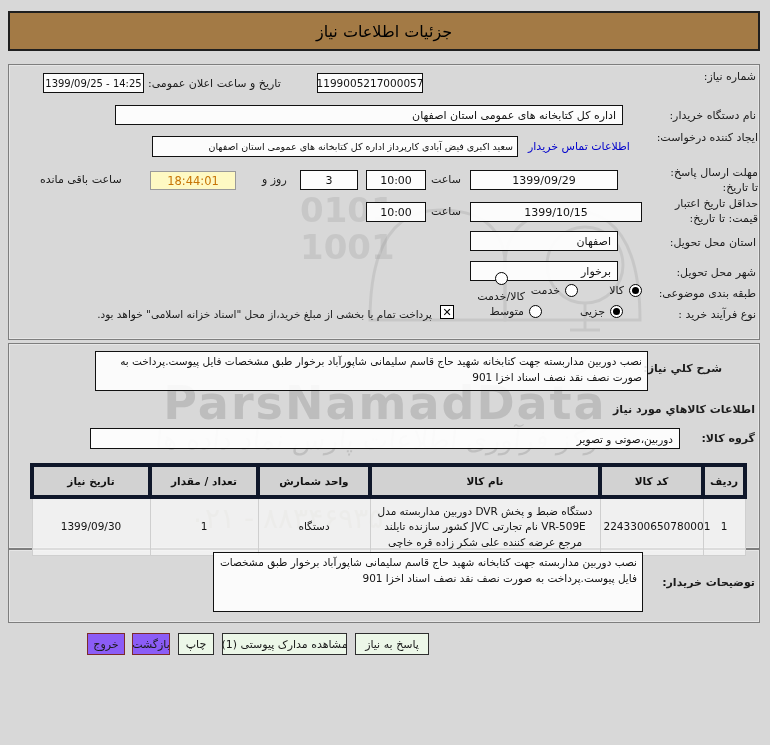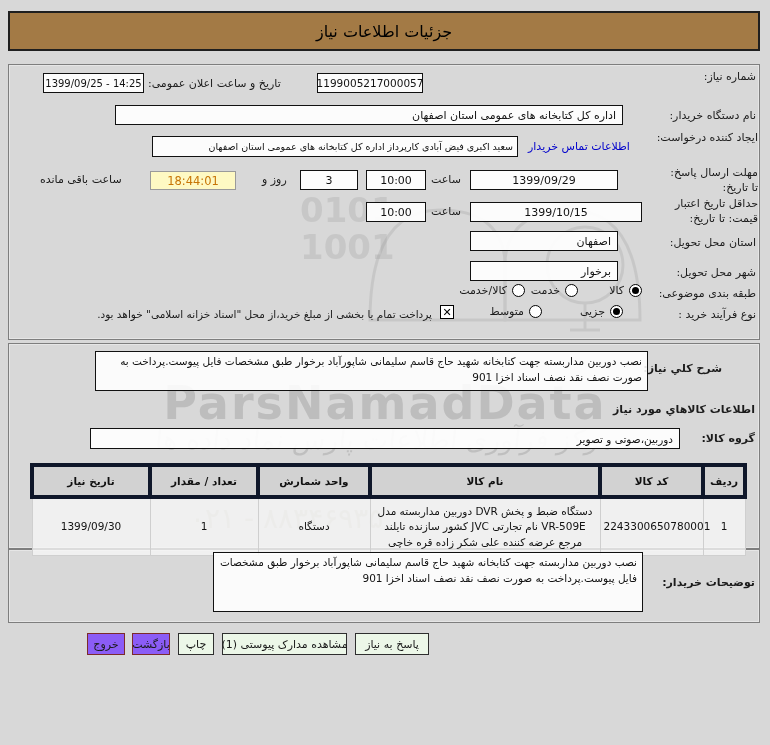--- a/index.html
+++ b/index.html
@@ -124,21 +124,21 @@
 
   <div class="abs lbl" style="right:14px;top:287px;margin-left:22px;">طبقه بندی موضوعی:</div>
   <div class="abs radio" style="right:128px;top:284px;">
     <span class="rad sel"></span>
     <span class="lbl">کالا</span>
   </div>
   <div class="abs radio" style="right:192px;top:284px;">
     <span class="rad"></span>
     <span class="lbl">خدمت</span>
   </div>
-  <div class="abs radio" style="right:245px;top:284px;">
+  <div class="abs radio" style="right:245px;top:272px;flex-direction:column;">
     <span class="rad"></span>
     <span class="lbl">کالا/خدمت</span>
   </div>
 
   <div class="abs lbl" style="right:14px;top:308px;">نوع فرآیند خرید :</div>
   <div class="abs radio" style="right:147px;top:305px;">
     <span class="rad sel"></span>
     <span class="lbl">جزیی</span>
   </div>
   <div class="abs radio" style="right:228px;top:305px;">

